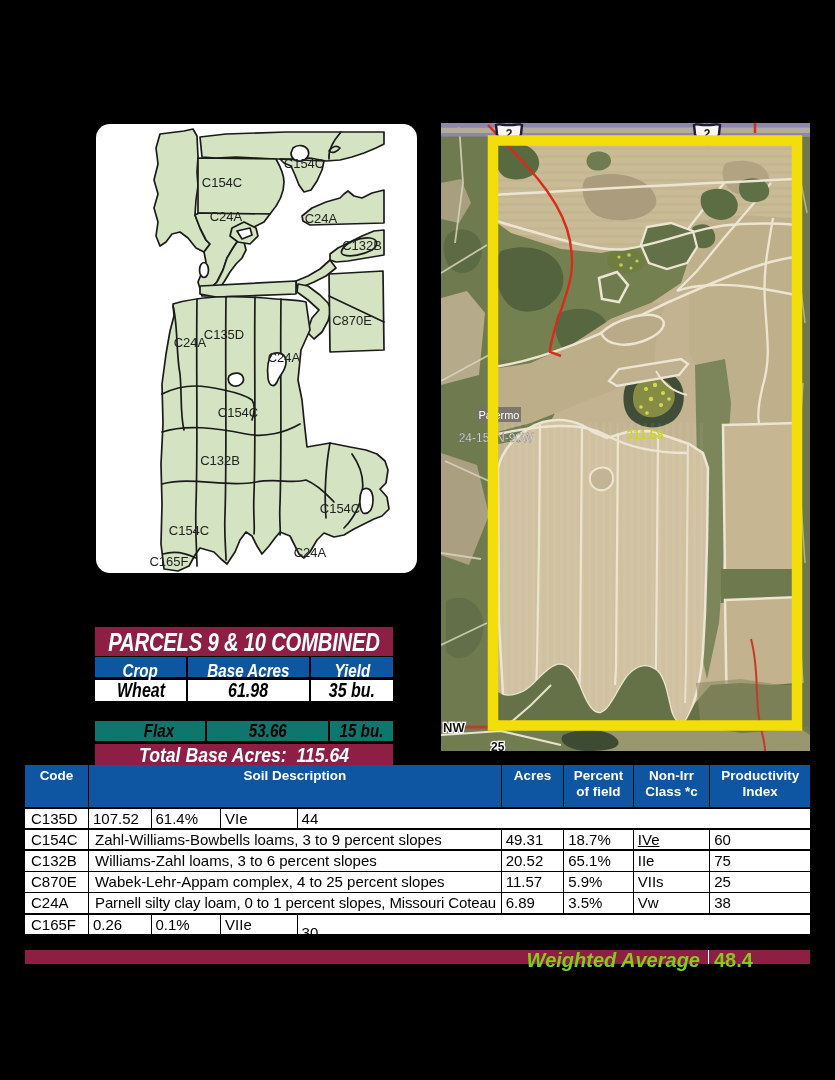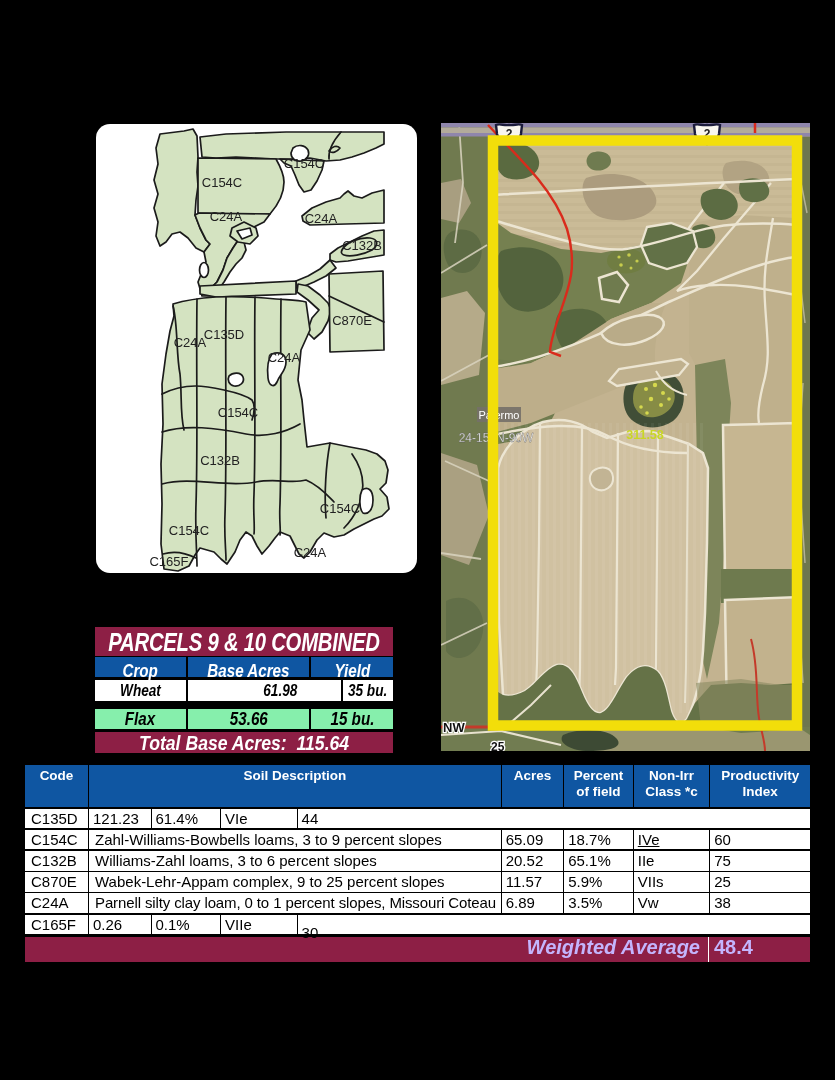--- a/index.html
+++ b/index.html
@@ -308,27 +308,27 @@
   <div style="background:#8D1F45;color:#fff;font-weight:bold;font-size:26px;letter-spacing:-0.3px;height:29px;line-height:30px;white-space:nowrap;position:relative;">
       <span style="position:absolute;left:50%;top:0;transform:translateX(-50%) scaleX(0.78);transform-origin:50% 50%;">PARCELS 9 &amp; 10 COMBINED</span>
     </div>
 
   <div style="background:#0F56A2;color:#fff;font-weight:bold;font-size:19px;height:20px;line-height:28px;display:flex;text-align:center;margin-top:1px;">
     <div style="width:91px;border-right:2.5px solid #000;"><span class="cx">Crop</span></div>
       <div style="width:121px;border-right:2.5px solid #000;"><span class="cx">Base Acres</span></div>
       <div style="flex:1;"><span class="cx">Yield</span></div>
   </div>
 
-  <div style="background:#fff;color:#000;font-weight:bold;font-size:17px;height:21px;line-height:21px;display:flex;text-align:center;margin-top:2.5px;">
+  <div style="background:#fff;color:#000;font-weight:bold;font-size:20px;height:21px;line-height:21px;display:flex;text-align:center;margin-top:2.5px;">
     <div style="width:91px;border-right:2.5px solid #000;"><span class="cx">Wheat</span></div>
-      <div style="width:121px;border-right:2.5px solid #000;padding-left:32px;"><span class="cx">61.98</span></div>
+      <div style="width:121px;border-right:2.5px solid #000;"><span class="cx">61.98</span></div>
       <div style="flex:1;"><span class="cx">35 bu.</span></div>
   </div>
 
-  <div style="background:#86efac;color:#000;font-weight:bold;font-size:19px;height:20px;line-height:20px;display:flex;text-align:center;margin-top:8px;">
+  <div style="background:#0f766e;color:#000;font-weight:bold;font-size:19px;height:20px;line-height:20px;display:flex;text-align:center;margin-top:20px;padding-left:19px;">
     <div style="width:91px;border-right:2.5px solid #000;"><span class="cx">Flax</span></div>
       <div style="width:121px;border-right:2.5px solid #000;"><span class="cx">53.66</span></div>
       <div style="flex:1;"><span class="cx">15 bu.</span></div>
   </div>
 
   <div style="background:#8D1F45;color:#fff;font-weight:bold;font-size:21px;text-align:center;height:21px;line-height:21px;margin-top:3px;"><span style="display:inline-block;transform:scaleX(0.84);transform-origin:50% 50%;">Total Base Acres:&nbsp; 115.64</span></div>
 </div>
 
 <div class="abs" style="left:25px;top:765px;width:785px;font-size:15px;">
 
@@ -336,47 +336,47 @@
     <div style="width:63px;border-right:1.6px solid #000;padding-top:3px;">Code</div>
     <div style="width:411.7px;border-right:1.6px solid #000;padding-top:3px;">Soil Description</div>
     <div style="width:61.5px;border-right:1.6px solid #000;padding-top:3px;">Acres</div>
     <div style="width:68.6px;border-right:1.6px solid #000;padding-top:3px;">Percent<br>of field</div>
     <div style="width:75.5px;border-right:1.6px solid #000;padding-top:3px;">Non-Irr<br>Class *c</div>
     <div style="flex:1;padding-top:3px;">Productivity<br>Index</div>
   </div>
 
   <div style="background:#fff;color:#000;height:19.5px;line-height:19.5px;display:flex;margin-top:1.7px;white-space:nowrap;">
     <div style="width:57px;border-right:1.6px solid #000;padding-left:6px;">C135D</div>
-    <div style="width:57.5px;border-right:1.6px solid #000;padding-left:4px;">121.23</div>
+    <div style="width:57.5px;border-right:1.6px solid #000;padding-left:4px;">107.52</div>
     <div style="width:64.6px;border-right:1.6px solid #000;padding-left:4px;">61.4%</div>
     <div style="width:71.5px;border-right:1.6px solid #000;padding-left:4px;">VIe</div>
     <div style="flex:1;padding-left:4px;">44</div>
   </div>
 
   <div style="background:#fff;color:#000;height:19.5px;line-height:19.5px;display:flex;margin-top:1.7px;white-space:nowrap;">
     <div style="width:57px;border-right:1.6px solid #000;padding-left:6px;">C154C</div>
     <div style="width:405.7px;border-right:1.6px solid #000;padding-left:6px;">Zahl-Williams-Bowbells loams, 3 to 9 percent slopes</div>
-    <div style="width:57.5px;border-right:1.6px solid #000;padding-left:4px;">65.09</div>
+    <div style="width:57.5px;border-right:1.6px solid #000;padding-left:4px;">49.31</div>
     <div style="width:64.6px;border-right:1.6px solid #000;padding-left:4px;">18.7%</div>
     <div style="width:71.5px;border-right:1.6px solid #000;padding-left:4px;text-decoration:underline;">IVe</div>
     <div style="flex:1;padding-left:4px;">60</div>
   </div>
 
   <div style="background:#fff;color:#000;height:19.5px;line-height:19.5px;display:flex;margin-top:1.7px;white-space:nowrap;">
     <div style="width:57px;border-right:1.6px solid #000;padding-left:6px;">C132B</div>
     <div style="width:405.7px;border-right:1.6px solid #000;padding-left:6px;">Williams-Zahl loams, 3 to 6 percent slopes</div>
     <div style="width:57.5px;border-right:1.6px solid #000;padding-left:4px;">20.52</div>
     <div style="width:64.6px;border-right:1.6px solid #000;padding-left:4px;">65.1%</div>
     <div style="width:71.5px;border-right:1.6px solid #000;padding-left:4px;">IIe</div>
     <div style="flex:1;padding-left:4px;">75</div>
   </div>
 
   <div style="background:#fff;color:#000;height:19.5px;line-height:19.5px;display:flex;margin-top:1.7px;white-space:nowrap;">
     <div style="width:57px;border-right:1.6px solid #000;padding-left:6px;">C870E</div>
-    <div style="width:405.7px;border-right:1.6px solid #000;padding-left:6px;">Wabek-Lehr-Appam complex, 9 to 25 percent slopes</div>
+    <div style="width:405.7px;border-right:1.6px solid #000;padding-left:6px;">Wabek-Lehr-Appam complex, 4 to 25 percent slopes</div>
     <div style="width:57.5px;border-right:1.6px solid #000;padding-left:4px;">11.57</div>
     <div style="width:64.6px;border-right:1.6px solid #000;padding-left:4px;">5.9%</div>
     <div style="width:71.5px;border-right:1.6px solid #000;padding-left:4px;">VIIs</div>
     <div style="flex:1;padding-left:4px;">25</div>
   </div>
 
   <div style="background:#fff;color:#000;height:19.5px;line-height:19.5px;display:flex;margin-top:1.7px;white-space:nowrap;">
     <div style="width:57px;border-right:1.6px solid #000;padding-left:6px;">C24A</div>
     <div style="width:405.7px;border-right:1.6px solid #000;padding-left:6px;letter-spacing:-0.12px;">Parnell silty clay loam, 0 to 1 percent slopes, Missouri Coteau</div>
     <div style="width:57.5px;border-right:1.6px solid #000;padding-left:4px;">6.89</div>
@@ -386,17 +386,17 @@
   </div>
 
   <div style="background:#fff;color:#000;height:19.5px;line-height:19.5px;display:flex;margin-top:1.7px;white-space:nowrap;">
     <div style="width:57px;border-right:1.6px solid #000;padding-left:6px;">C165F</div>
     <div style="width:57.5px;border-right:1.6px solid #000;padding-left:4px;">0.26</div>
     <div style="width:64.6px;border-right:1.6px solid #000;padding-left:4px;">0.1%</div>
     <div style="width:71.5px;border-right:1.6px solid #000;padding-left:4px;">VIIe</div>
     <div style="flex:1;padding-left:4px;margin-top:8px;">30</div>
   </div>
 
-  <div style="background:#8D1F45;color:#c4b5fd;height:25px;line-height:20.5px;display:flex;margin-top:3px;white-space:nowrap;">
+  <div style="background:#8D1F45;color:#84cc16;height:14px;line-height:20.5px;display:flex;margin-top:16px;white-space:nowrap;">
     <div style="width:675px;text-align:right;font-style:italic;font-weight:bold;font-size:20px;padding-right:8px;border-right:1.6px solid #fff;">Weighted Average</div>
     <div style="flex:1;font-weight:bold;font-size:20px;padding-left:5px;">48.4</div>
   </div>
 </div>
 
 </body></html>

